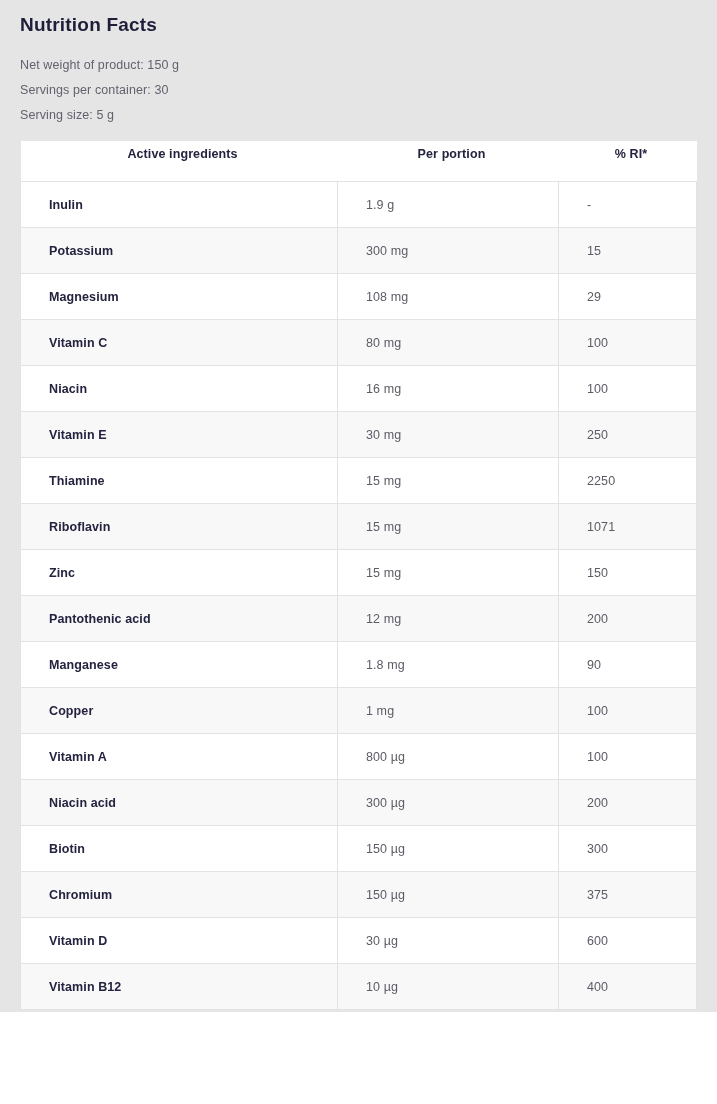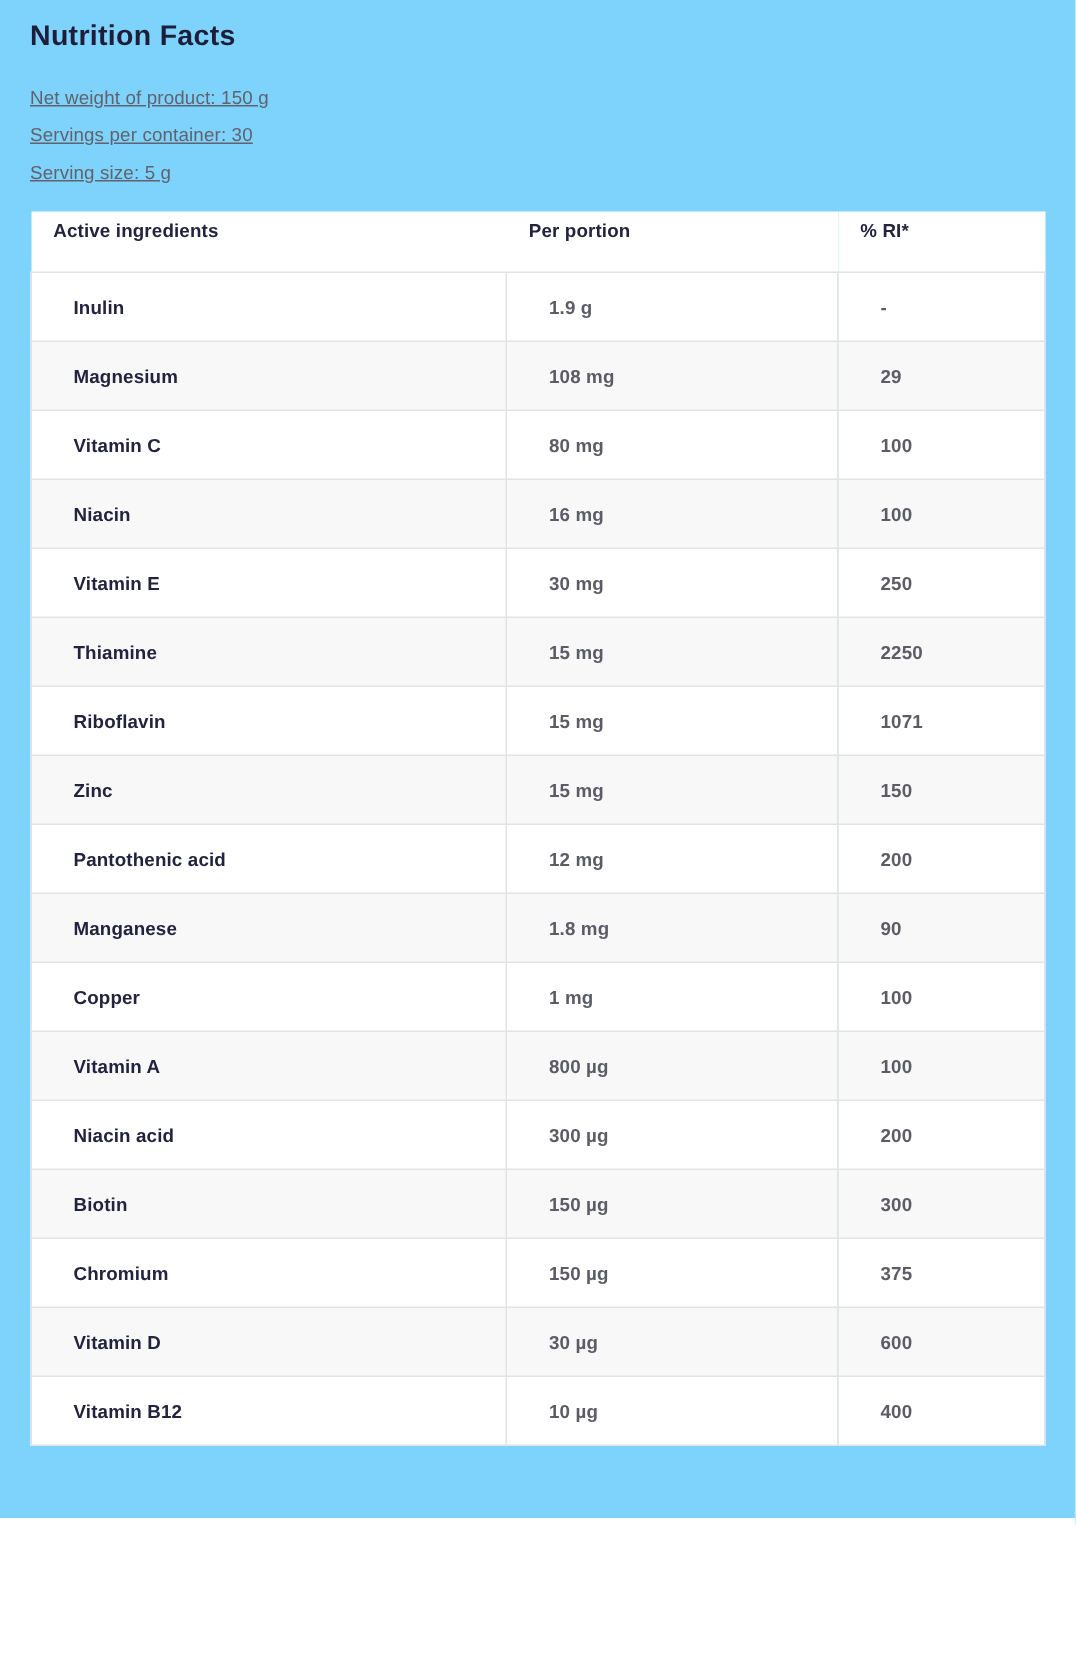--- a/index.html
+++ b/index.html
@@ -6,51 +6,50 @@
   html, body {
     margin: 0;
     padding: 0;
     background: #ffffff;
     font-family: "Liberation Sans", sans-serif;
   }
   .page {
     width: 717px;
     height: 1012px;
     padding: 14px 21px 0 20px;
-    background: #7dd3fc;
+    background: #e5e5e5;
     overflow: hidden;
   }
   .page-title {
     margin: 0 0 20px 0;
     font-size: 19px;
     font-weight: 700;
     color: #1e1e3a;
     letter-spacing: 0.2px;
   }
   .meta {
     margin-bottom: 16px;
   }
   .meta p {
     margin: 0 0 6px 0;
     font-size: 12.5px;
     line-height: 19px;
     color: #62626e;
     letter-spacing: 0.1px;
-    text-decoration: underline;
   }
   table.nutrition {
     border-collapse: collapse;
     width: 676px;
     table-layout: fixed;
   }
   table.nutrition col.c1 { width: 317px; }
   table.nutrition col.c2 { width: 221px; }
   table.nutrition col.c3 { width: 138px; }
   table.nutrition thead th {
-    text-align: left;
+    text-align: center;
     font-size: 12.5px;
     font-weight: 700;
     color: #23233f;
     padding: 6px 8px 20px 15px;
     border: none;
     background: #ffffff;
     letter-spacing: 0.1px;
   }
   table.nutrition tbody td {
     border: 1px solid #e3e3e6;
@@ -58,21 +57,21 @@
     padding: 8px 8px 8px 28px;
     font-size: 12.5px;
     vertical-align: middle;
     letter-spacing: 0.1px;
   }
   table.nutrition tbody td.ingredient {
     font-weight: 700;
     color: #23233f;
   }
   table.nutrition tbody td.value {
-    font-weight: 700;
+    font-weight: 400;
     color: #5c5c66;
   }
   table.nutrition tbody tr:nth-child(even) {
     background: #f8f8f9;
   }
   table.nutrition tbody tr:nth-child(odd) {
     background: #ffffff;
   }
 </style>
 </head>
@@ -99,20 +98,25 @@
         <th>Active ingredients</th>
         <th>Per portion</th>
         <th>% RI*</th>
       </tr>
     </thead>
     <tbody id="table-body">
         <tr>
           <td class="ingredient">Inulin</td>
           <td class="value">1.9 g</td>
           <td class="value">-</td>
+        </tr>
+        <tr>
+          <td class="ingredient">Potassium</td>
+          <td class="value">300 mg</td>
+          <td class="value">15</td>
         </tr>
         <tr>
           <td class="ingredient">Magnesium</td>
           <td class="value">108 mg</td>
           <td class="value">29</td>
         </tr>
         <tr>
           <td class="ingredient">Vitamin C</td>
           <td class="value">80 mg</td>
           <td class="value">100</td>

